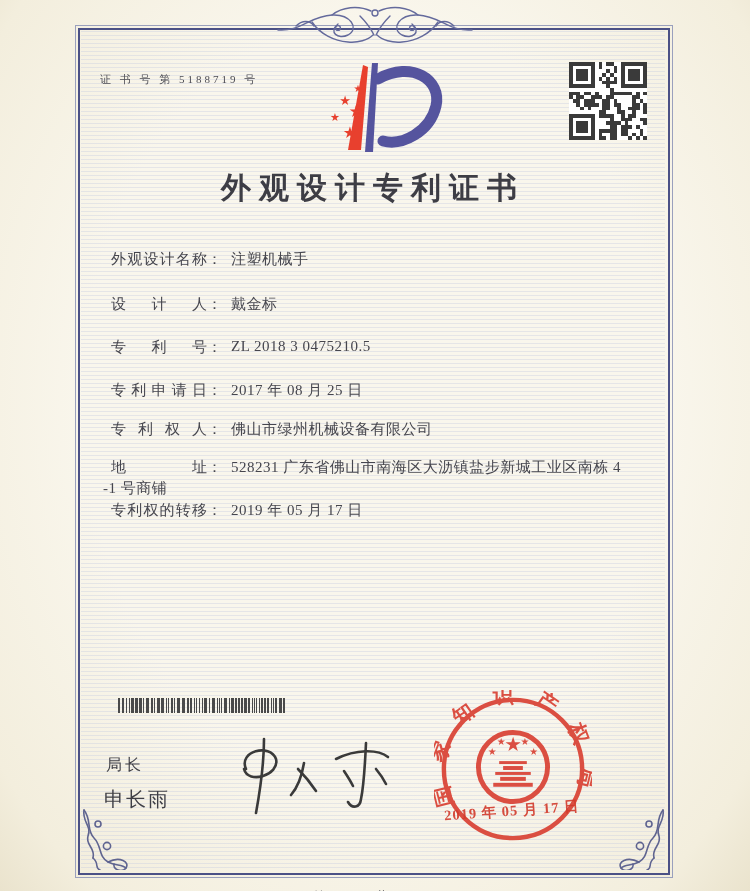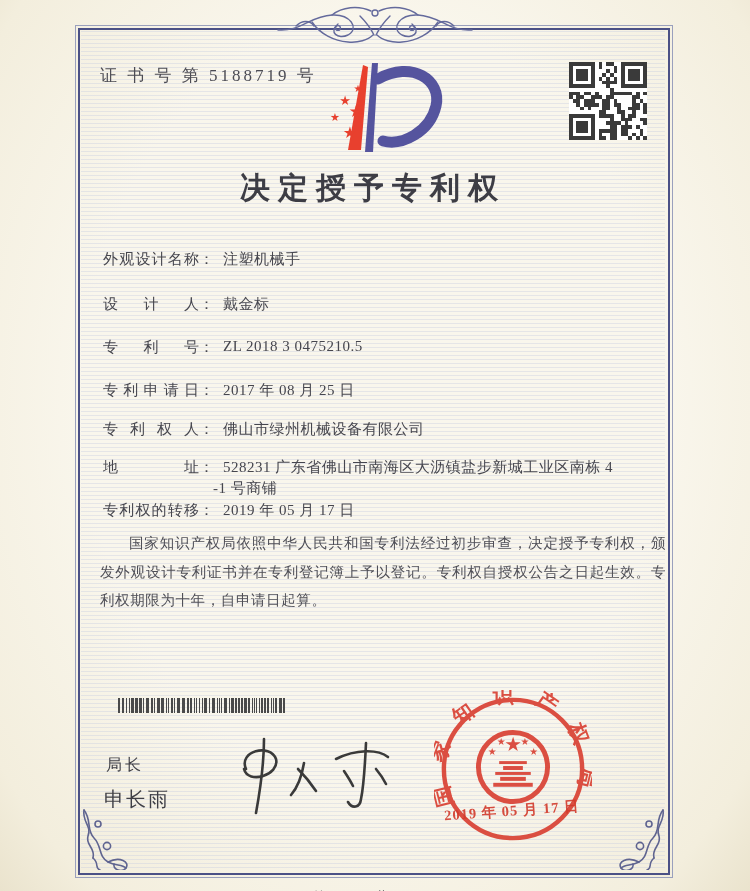--- a/index.html
+++ b/index.html
@@ -19,34 +19,34 @@
     position:absolute;left:2px;top:2px;right:2px;bottom:2px;
     border:2px solid #4b5186;
   }
   .paper-texture{
     left:81px;top:31px;width:584px;height:839px;
     background:repeating-linear-gradient(180deg,
       rgba(196,202,224,0.38) 0px, rgba(196,202,224,0.38) 1px,
       rgba(255,255,255,0) 1px, rgba(255,255,255,0) 4px);
   }
   .cert-number{
-    left:100px;top:64px;font-size:17px;letter-spacing:3px;color:#4c4c54;
+    left:100px;top:72px;font-size:11px;letter-spacing:3px;color:#4c4c54;
   }
   .title{
     left:75px;top:168px;width:596px;text-align:center;
     font-size:30px;font-weight:bold;letter-spacing:8px;color:#3d3d45;
   }
   .f-row{left:103px;width:560px;font-size:15px;color:#46464e;}
   .f-label{
     display:inline-block;width:96px;vertical-align:top;
-    text-align:justify;text-align-last:justify;
+    text-align:justify;text-align-last:justify;margin-left:8px;
   }
   .f-colon{display:inline-block;vertical-align:top;margin-right:9px;}
   .f-value{display:inline-block;vertical-align:top;letter-spacing:0.5px;max-width:440px;}
-  .f-value2{margin-left:110px;letter-spacing:0.5px;line-height:23px;}
+  .f-value2{letter-spacing:0.5px;line-height:23px;}
   .grant-right{position:absolute;left:267px;top:0;}
   .grant-right .f-label2{letter-spacing:2px;}
   .body-text{
     left:100px;top:529px;width:566px;font-size:14.5px;line-height:28.5px;
     color:#4e4e56;letter-spacing:0.6px;text-align:justify;
   }
   .body-text p{margin:0;text-indent:2em;}
   .barcode{left:118px;top:698px;height:15px;display:flex;align-items:stretch;}
   .barcode span{display:block;height:15px;background:#4a4a4a;}
   .issuer-title{left:106px;top:755px;font-size:16px;letter-spacing:3px;color:#3f3f46;font-family:"Liberation Sans","DejaVu Sans",sans-serif;}
@@ -252,21 +252,21 @@
     <rect x="1" y="1" width="5" height="5" fill="#ffffff"></rect>
     <rect x="2" y="2" width="3" height="3" fill="#3a3a3a"></rect>
     <rect x="14" y="0" width="7" height="7" fill="#3a3a3a"></rect>
     <rect x="15" y="1" width="5" height="5" fill="#ffffff"></rect>
     <rect x="16" y="2" width="3" height="3" fill="#3a3a3a"></rect>
     <rect x="0" y="14" width="7" height="7" fill="#3a3a3a"></rect>
     <rect x="1" y="15" width="5" height="5" fill="#ffffff"></rect>
     <rect x="2" y="16" width="3" height="3" fill="#3a3a3a"></rect>
   </svg>
 
-<div class="abs title">决定授予专利权</div>
+<div class="abs title">外观设计专利证书</div>
 
 <div class="abs f-row" style="top:250px;">
   <span class="f-label">外观设计名称</span><span class="f-colon">：</span><span class="f-value">注塑机械手</span>
 </div>
 <div class="abs f-row" style="top:295px;">
   <span class="f-label">设计人</span><span class="f-colon">：</span><span class="f-value">戴金标</span>
 </div>
 <div class="abs f-row" style="top:338px;">
   <span class="f-label">专利号</span><span class="f-colon">：</span><span class="f-value">ZL 2018 3 0475210.5</span>
 </div>
@@ -278,21 +278,20 @@
 </div>
 <div class="abs f-row" style="top:458px;">
   <span class="f-label">地址</span><span class="f-colon">：</span><span class="f-value">528231 广东省佛山市南海区大沥镇盐步新城工业区南栋 4</span>
   <div class="f-value2">-1 号商铺</div>
 </div>
 <div class="abs f-row" style="top:501px;">
   <span class="f-label">专利权的转移</span><span class="f-colon">：</span><span class="f-value">2019 年 05 月 17 日</span>
 </div>
 
 <div class="abs body-text">
-  <p>国家知识产权局依照中华人民共和国专利法经过初步审查，决定授予专利权，颁发外观设计专利证书并在专利登记簿上予以登记。专利权自授权公告之日起生效。专利权期限为十年，自申请日起算。</p>
 </div>
 
 <div id="barcode" class="abs barcode">
     <span style="width: 2px; margin-right: 2px;"></span>
     <span style="width: 2px; margin-right: 2px;"></span>
     <span style="width: 1px; margin-right: 2px;"></span>
     <span style="width: 1px; margin-right: 1px;"></span>
     <span style="width: 3px; margin-right: 1px;"></span>
     <span style="width: 3px; margin-right: 1px;"></span>
     <span style="width: 3px; margin-right: 1px;"></span>

